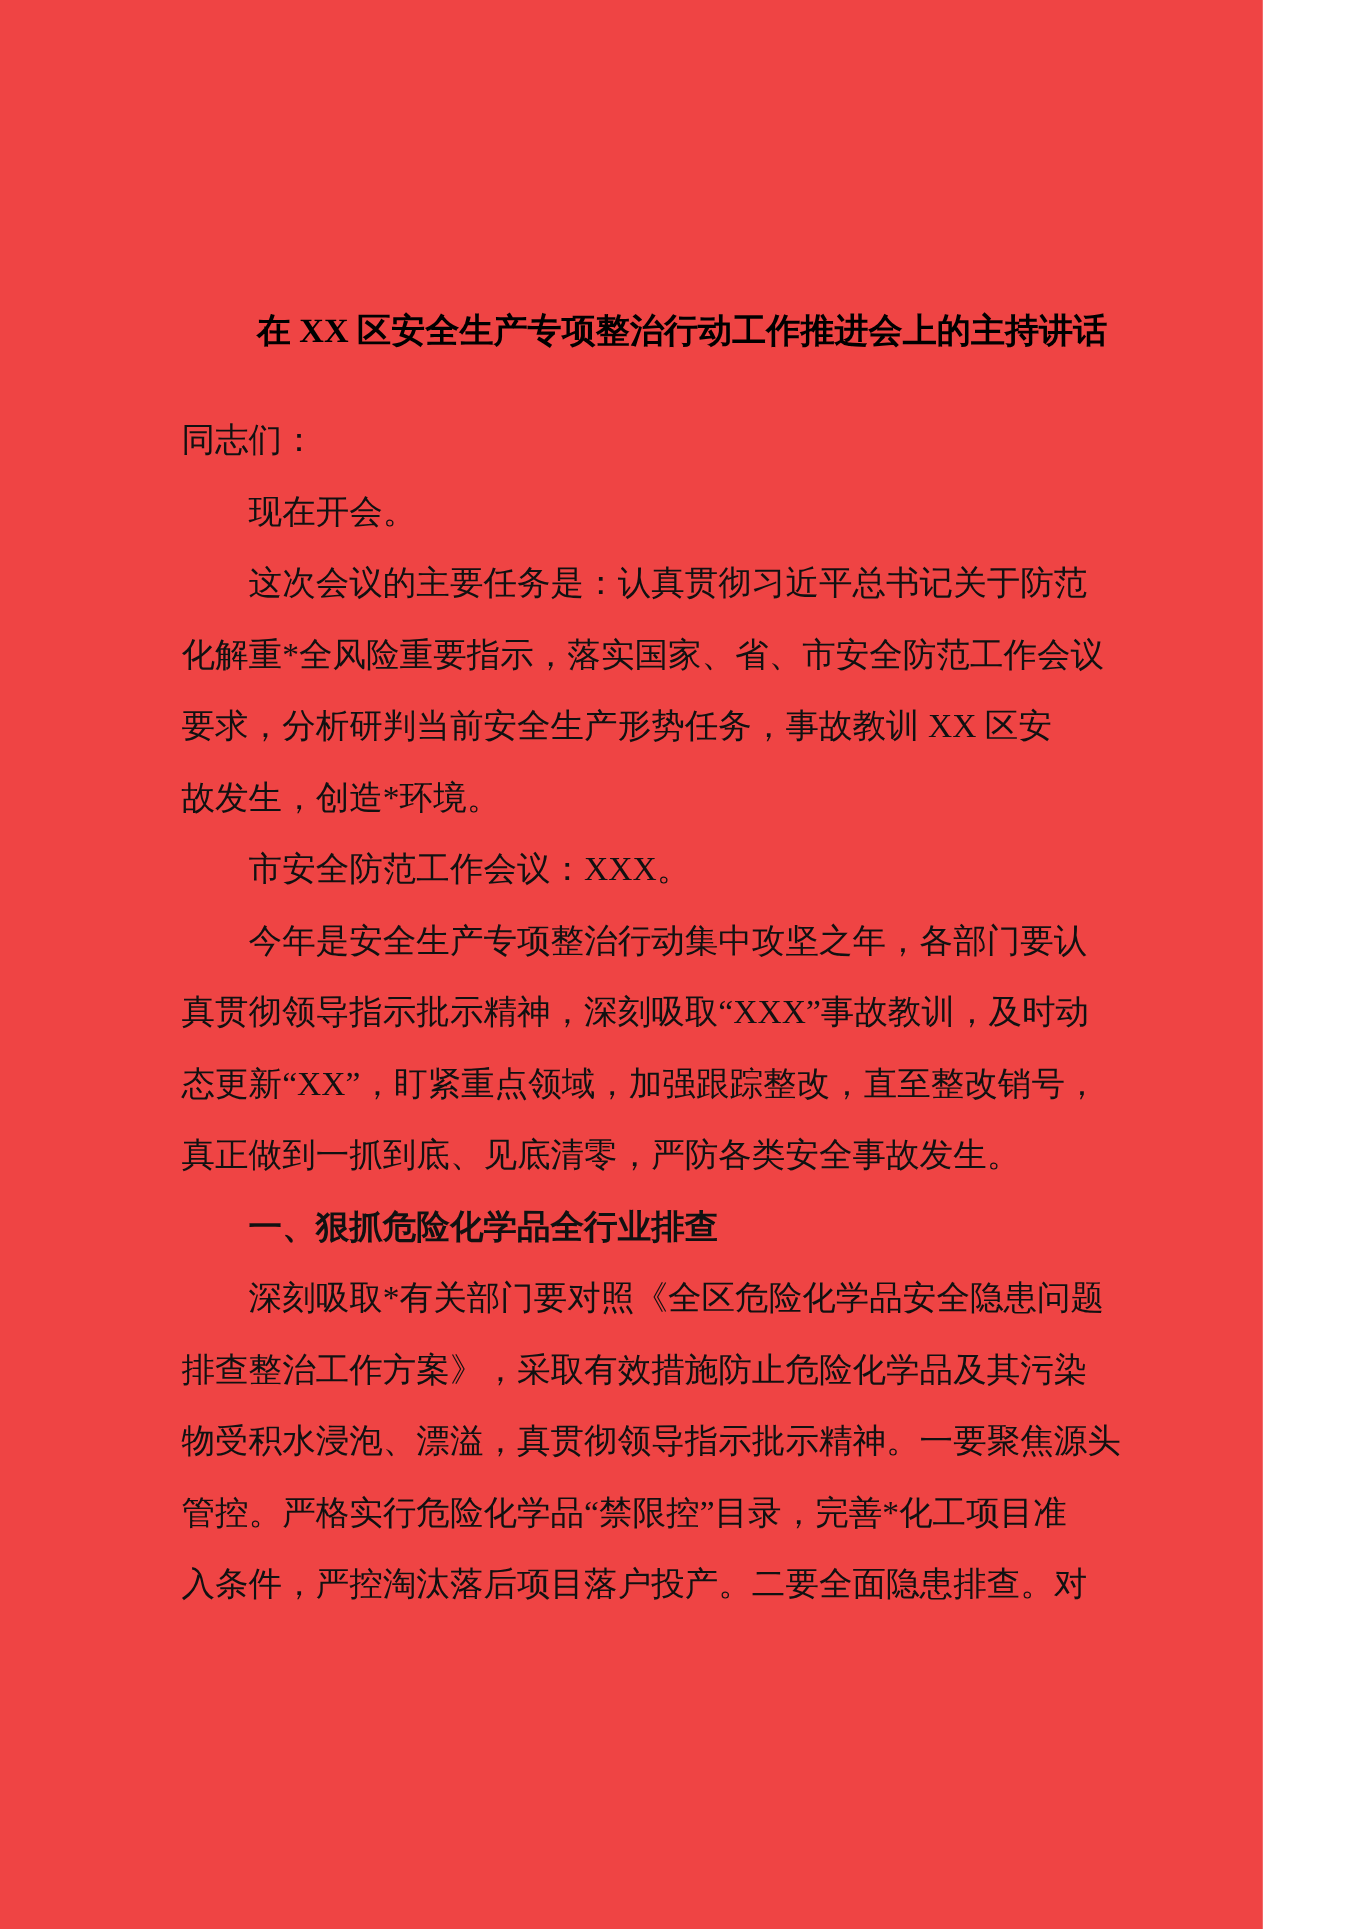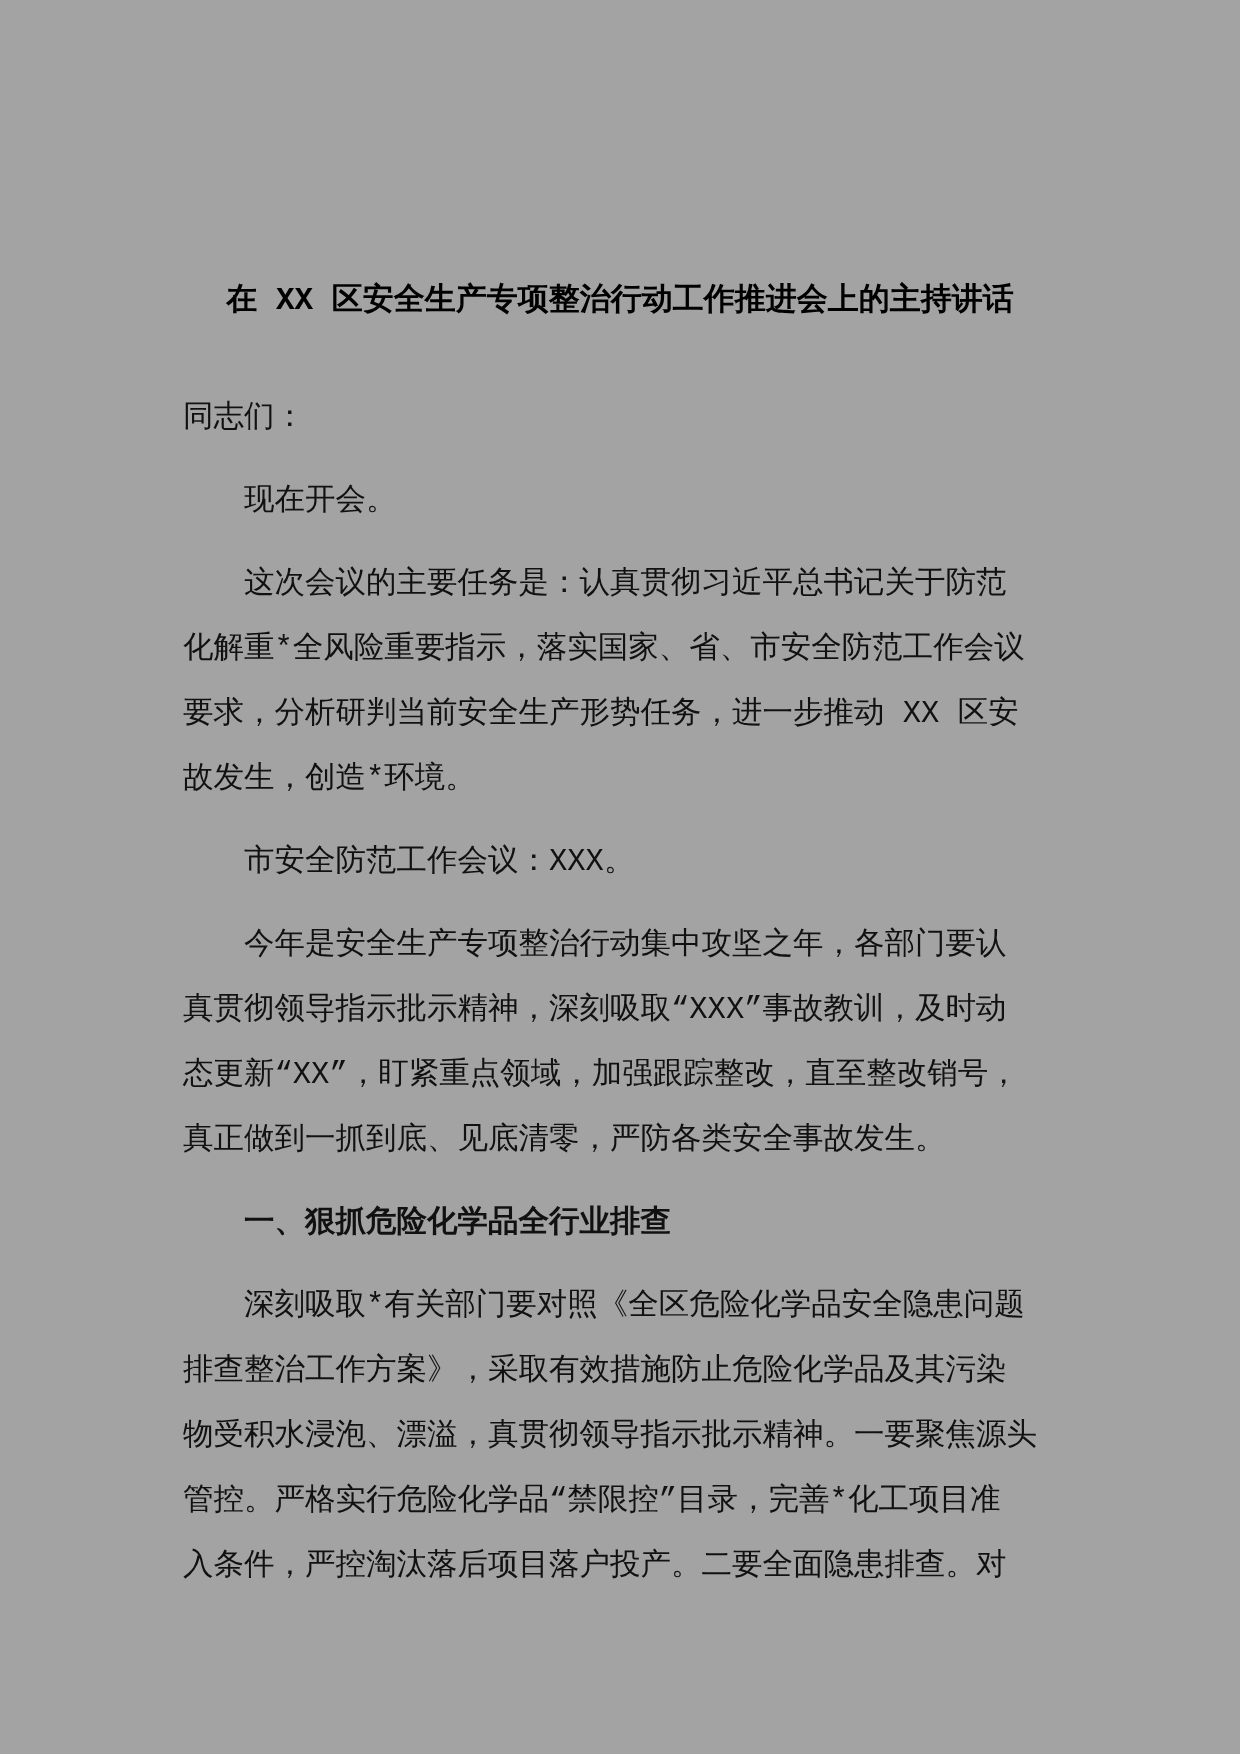--- a/index.html
+++ b/index.html
@@ -1,31 +1,31 @@
 <!DOCTYPE html>
 <html><head>
 <meta charset="utf-8">
 <style>
   html, body { margin: 0; padding: 0; background: #ffffff; }
   body { width: 1240px; height: 1754px; position: relative; overflow: hidden; }
   .page {
-    position: absolute; left: 0; top: 0; width: 1240px; height: 1754px;
-    background: #a3a3a3; color: #111111;
-    font-family: Liberation Mono, monospace;
+    position: absolute; left: 0; top: 0; width: 1148px; height: 1754px;
+    background: #ef4444; color: #111111;
+    font-family: Liberation Serif, serif;
   }
   .title {
     position: absolute; left: 0; top: 276px; width: 1240px;
     text-align: center; font-size: 31px; font-weight: bold;
     line-height: 50px; letter-spacing: 0px; color: #000;
   }
   .body {
     position: absolute; left: 165px; top: 368px; width: 932px;
     font-size: 30.5px; line-height: 65px; color: #111;
   }
-  .p { margin: 18px; text-indent: 2em; text-align: justify; text-justify: inter-character; }
+  .p { margin: 0; text-indent: 2em; text-align: justify; text-justify: inter-character; }
   .p.noindent { text-indent: 0; }
   .p.heading { font-weight: bold; }
   .line { display: block; white-space: nowrap; }
 </style>
 </head>
 <body>
 
 <div class="page">
   <div class="title">在 XX 区安全生产专项整治行动工作推进会上的主持讲话</div>
 
@@ -34,21 +34,21 @@
       <span class="line">同志们：</span>
     </p>
 
     <p class="p">
       <span class="line">现在开会。</span>
     </p>
 
     <p class="p">
       <span class="line">这次会议的主要任务是：认真贯彻习近平总书记关于防范</span>
       <span class="line" style="text-indent:0">化解重*全风险重要指示，落实国家、省、市安全防范工作会议</span>
-      <span class="line" style="text-indent:0">要求，分析研判当前安全生产形势任务，进一步推动 XX 区安</span>
+      <span class="line" style="text-indent:0">要求，分析研判当前安全生产形势任务，事故教训 XX 区安</span>
       <span class="line" style="text-indent:0">故发生，创造*环境。</span>
     </p>
 
     <p class="p">
       <span class="line">市安全防范工作会议：XXX。</span>
     </p>
 
     <p class="p">
       <span class="line">今年是安全生产专项整治行动集中攻坚之年，各部门要认</span>
       <span class="line" style="text-indent:0">真贯彻领导指示批示精神，深刻吸取“XXX”事故教训，及时动</span>

